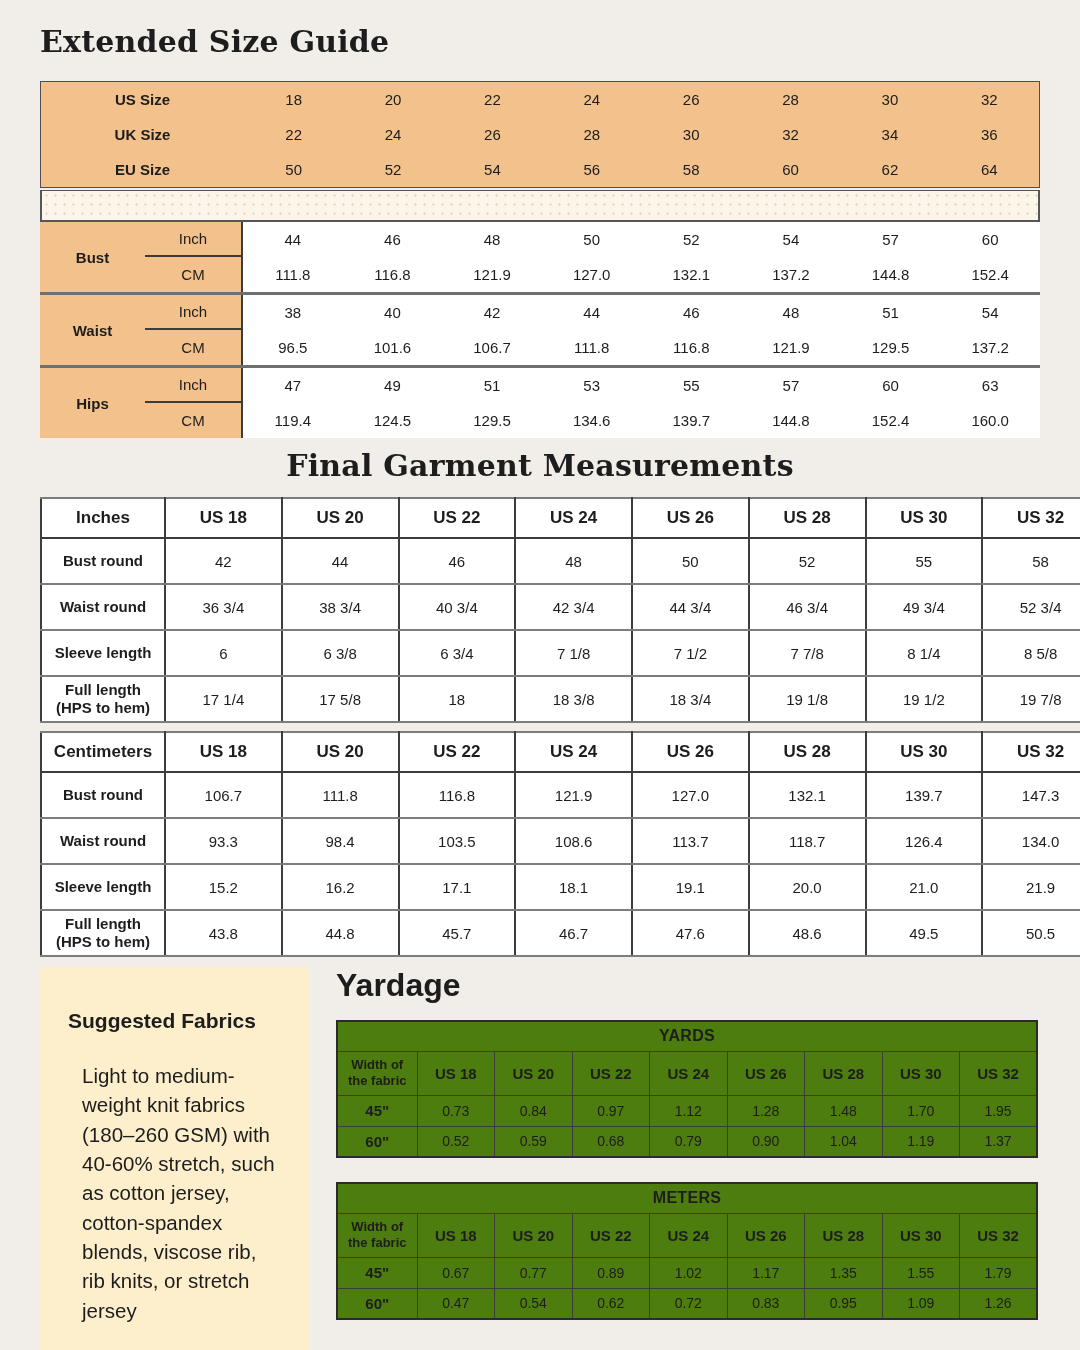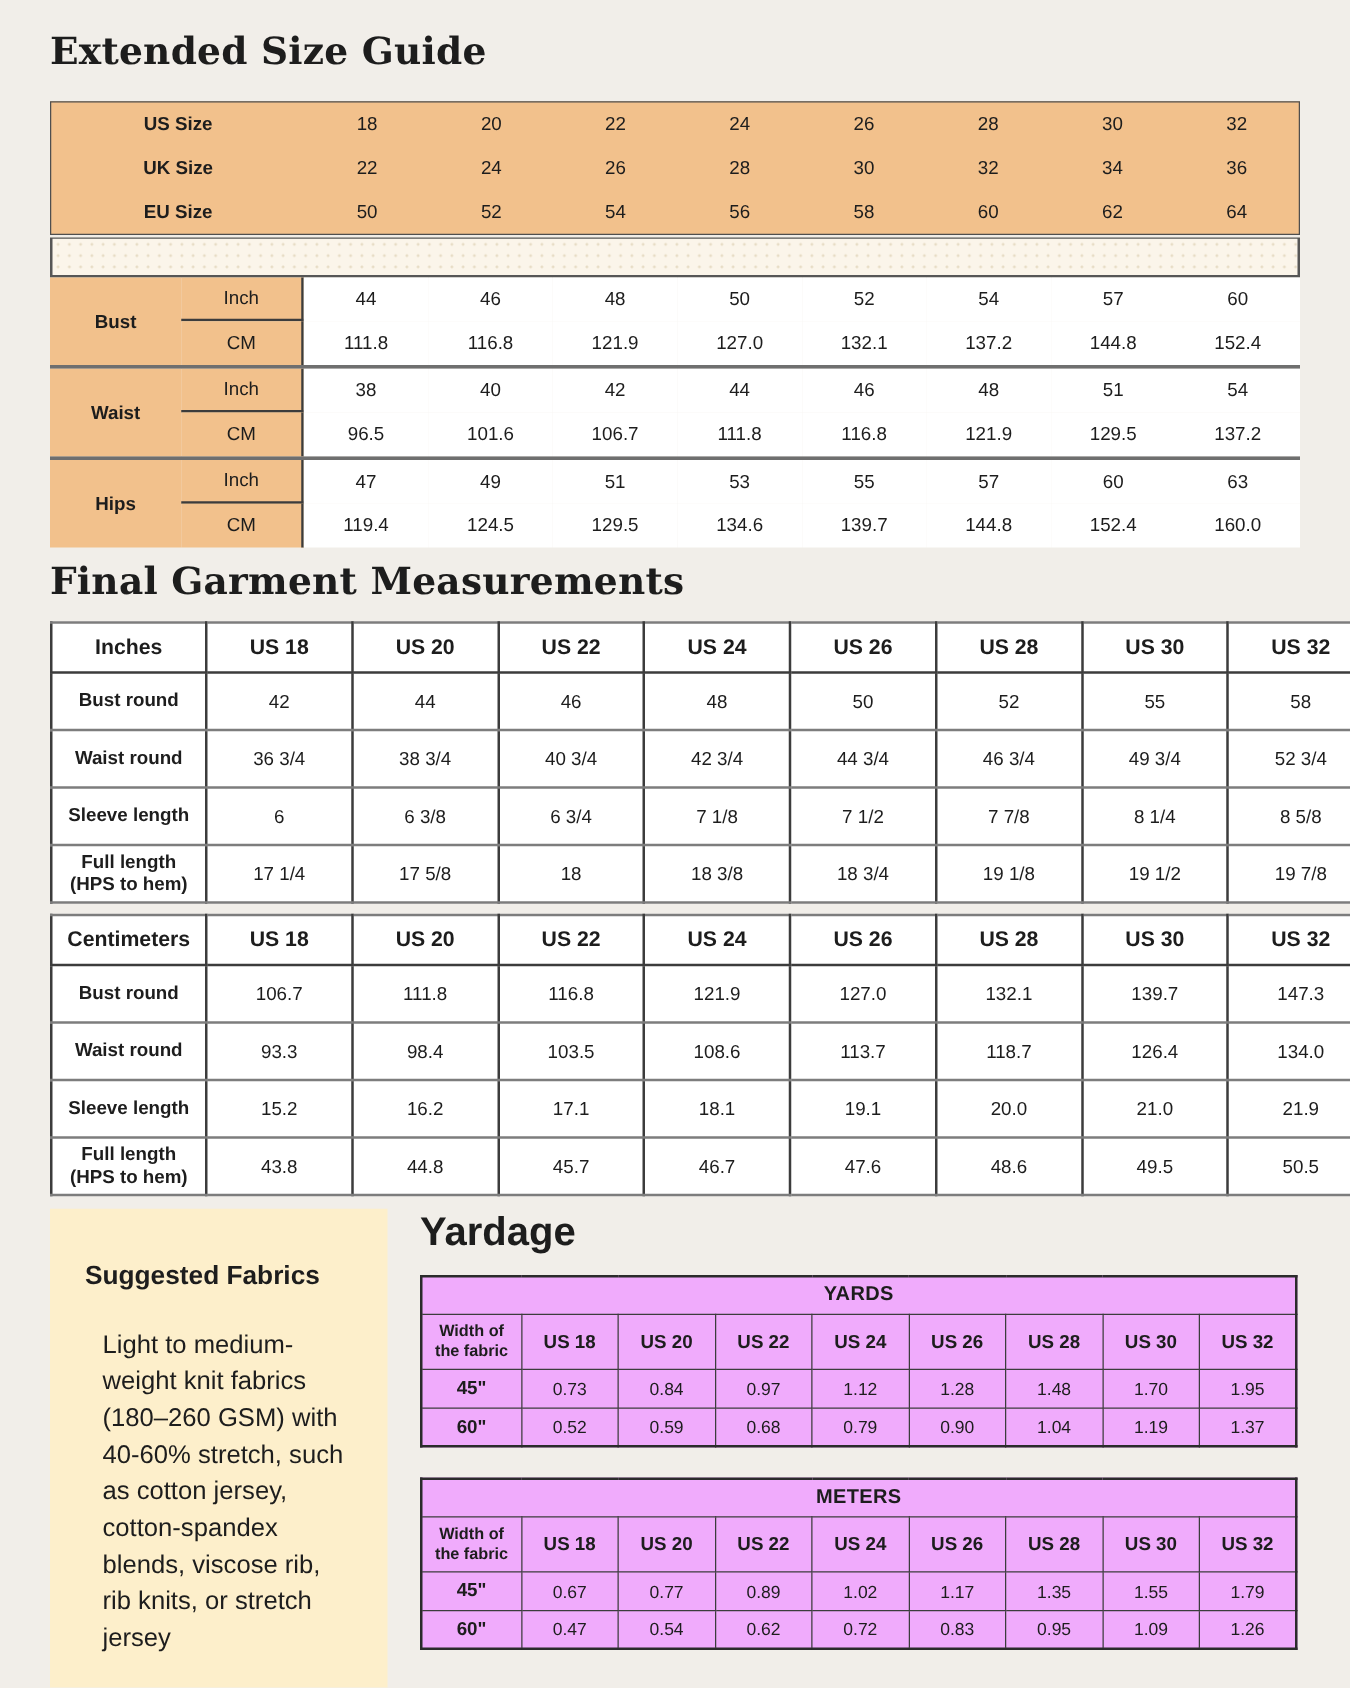--- a/index.html
+++ b/index.html
@@ -10,21 +10,21 @@
     font-family:"Liberation Sans",sans-serif;
     -webkit-font-smoothing:antialiased;
   }
   .page{padding:16px 40px 0 40px;box-sizing:border-box;}
 
   h1,h2.serif{
     font-family:"DejaVu Serif","Liberation Serif",serif;
     font-weight:bold;font-size:30px;letter-spacing:.2px;
   }
   h1{margin:8px 0 22px 0;}
-  h2.serif{margin:10px 0 14px 0;}
+  h2.serif{margin:10px 0 14px 0;text-align:center;}
 
   
   .size-chart{
     width:1000px;box-sizing:border-box;
     display:grid;grid-template-columns:203px repeat(8,1fr);grid-auto-rows:35px;
     background:#f2c18c;border:1px solid #4f4f4f;text-align:right;
   }
   .size-chart>div{display:flex;align-items:center;justify-content:center;font-size:15px;}
   .sc-label{font-weight:bold;font-size:15.5px;}
 
@@ -67,21 +67,21 @@
     width:270px;min-height:358px;box-sizing:border-box;
     background:#fdefcb;padding:42px 20px 12px 28px;
   }
   .fabrics h3{font-size:21px;margin:0 0 28px 0;}
   .fabrics p{font-size:20.5px;line-height:1.43;margin:14px;}
 
   .yardage-col{margin-left:26px;width:602px;}
   h2.sans{font-size:32px;font-weight:bold;margin:0 0 16px 0;}
 
   table.yardage{
-    width:702px;border-collapse:collapse;background:#f0abfc;table-layout:fixed;
+    width:702px;border-collapse:collapse;background:#4d7c0f;table-layout:fixed;
     border:2px solid #2b2b2b;margin-bottom:24px;
   }
   table.yardage td{border:1.5px solid #3c3c3c;text-align:center;padding:0 2px;box-sizing:border-box;}
   td.y-title{font-weight:bold;font-size:16px;height:30px;letter-spacing:.3px;}
   td.y-corner{font-weight:bold;font-size:13px;line-height:1.2;height:44px;}
   td.y-size{font-weight:bold;font-size:15px;height:44px;}
   td.y-label{font-weight:bold;font-size:15px;height:31px;}
   td.y-val{font-size:14px;height:31px;}
 </style>
 </head>

